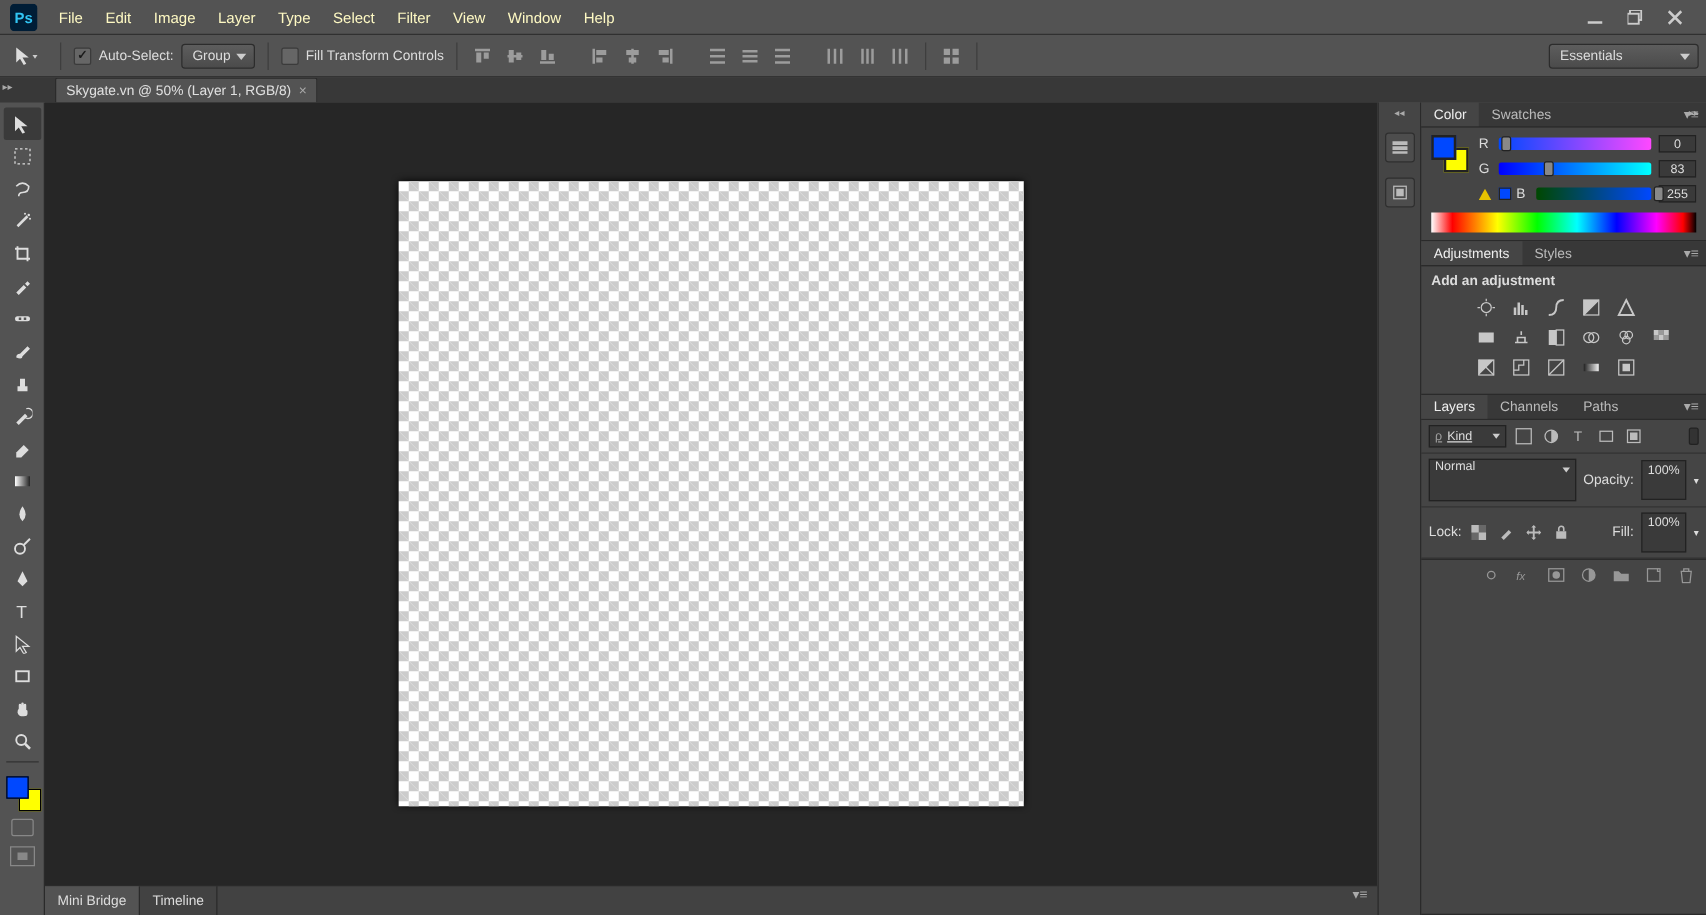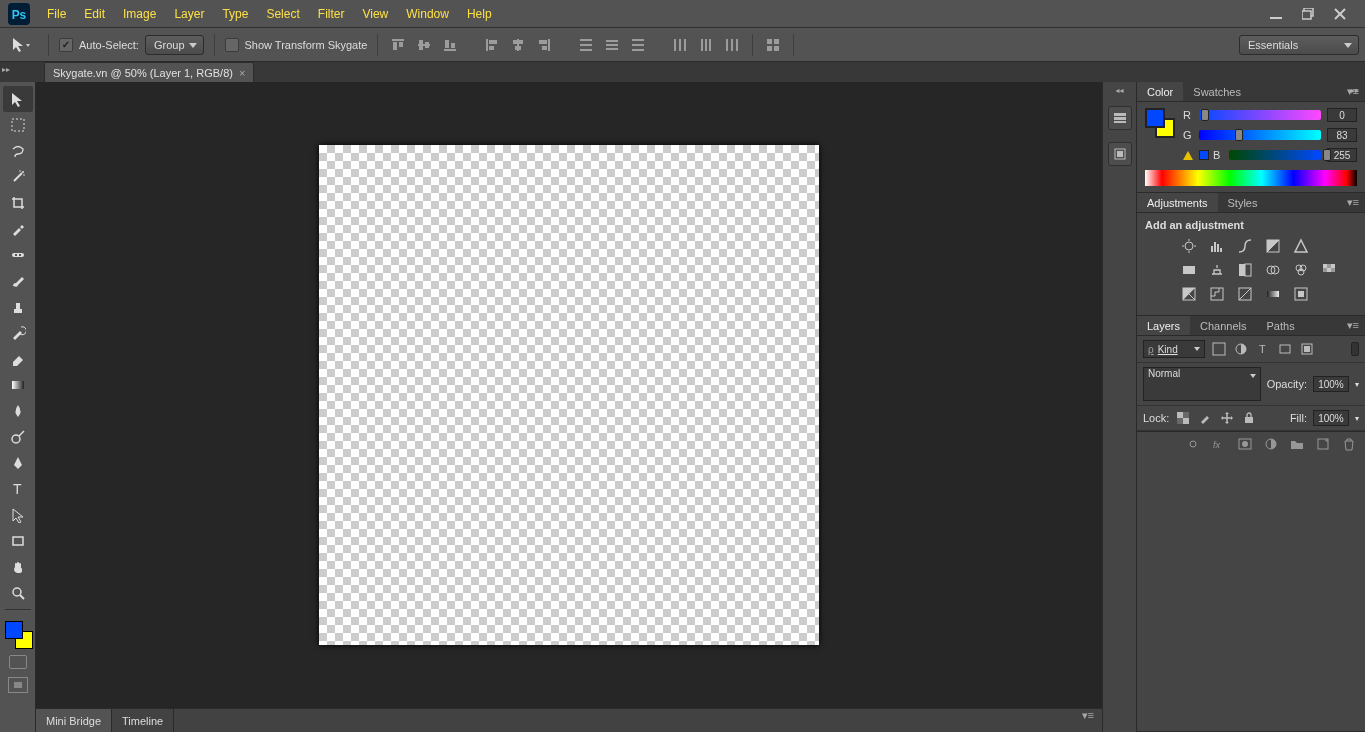--- a/index.html
+++ b/index.html
@@ -2,21 +2,21 @@
 <html><head>
 <meta charset="utf-8">
 <style>
 * { margin: 0; padding: 0; box-sizing: border-box; font-family: "Segoe UI", Tahoma, sans-serif; -webkit-user-select: none; user-select: none; }
 body { width: 1365px; height: 732px; background: #535353; overflow: hidden; color: #ddd; font-size: 11px; }
 
 
 .menubar { height: 28px; background: #535353; display: flex; align-items: center; border-bottom: 1px solid #303030; }
 .menubar .ps { width: 38px; display:flex; align-items:center; justify-content:center; }
 .ps svg { width: 22px; height: 22px; }
-.menubar .menu-item { padding: 0 9px; height: 100%; display: flex; align-items: center; font-size: 12px; color: #fde047; cursor: default; }
+.menubar .menu-item { padding: 0 9px; height: 100%; display: flex; align-items: center; font-size: 12px; color: #fef9c3; cursor: default; }
 .menubar .right-controls { margin-left: auto; display: flex; gap: 18px; padding-right: 18px; }
 .window-btn { width:14px; height:14px; display:flex; align-items:center; justify-content:center; fill:#ccc; color:#ccc; }
 
 
 .optionsbar { height: 34px; background: #535353; display: flex; align-items: center; padding: 0 6px; border-bottom: 1px solid #2a2a2a; gap: 6px; }
 .optionsbar .tool-icon { width: 32px; height: 22px; display:flex; align-items:center; justify-content:center; }
 .optionsbar .sep { width:1px; height:22px; background:#3e3e3e; margin: 0 4px; }
 .optionsbar .chk { width:14px; height:14px; border:1px solid #3b3b3b; border-radius:2px; background:#666; display:inline-flex; align-items:center; justify-content:center; }
 .optionsbar .chk.on::after{ content:"✓"; color:#1a1a1a; font-size:10px; font-weight:bold; line-height:1; }
 .optionsbar .lbl { font-size: 11px; color:#ddd; }
@@ -99,21 +99,21 @@
 .adj-btn svg{ fill:#c7c7c7; }
 
 .layers-panel .row1{ display:flex; align-items:center; gap:6px; padding:4px 6px; border-bottom:1px solid #333;text-decoration:underline; }
 .layers-panel .dd-kind{ flex: 0 0 62px; height:18px; border:1px solid #222; background:#3a3a3a; font-size:10px; display:flex; align-items:center; padding:0 4px; position:relative; }
 .layers-panel .dd-kind::before{ content:"ρ"; margin-right:4px; opacity:.6; }
 .layers-panel .dd-kind::after{ content:""; position:absolute; right:4px; top:6px; border-left:3px solid transparent; border-right:3px solid transparent; border-top:4px solid #ccc;}
 .filter-ico{ width:16px; height:16px; display:flex; align-items:center; justify-content:center; }
 .row2{ display:flex; align-items:center; gap:6px; padding:4px 6px; border-bottom:1px solid #333; }
 .dd-blend{ flex:1; height:34px; border:1px solid #222; background:#3a3a3a; font-size:10px; padding:0 4px; position:relative; }
 .dd-blend::after{ content:""; position:absolute; right:4px; top:6px; border-left:3px solid transparent; border-right:3px solid transparent; border-top:4px solid #ccc;}
-.pct-field{ width:36px; height:16px; border:1px solid #222; background:#3a3a3a; text-align:center; font-size:10px; line-height:15px; }
+.pct-field{ width:36px; height:32px; border:1px solid #222; background:#3a3a3a; text-align:center; font-size:10px; line-height:15px; }
 .row3{ display:flex; align-items:center; gap:6px; padding:4px 6px; border-bottom:1px solid #333; }
 .lock-ico{ width:16px; height:16px; display:flex; align-items:center; justify-content:center; }
 
 .layer-list{ flex:1; background:#3a3a3a; }
 .layer-item{ display:flex; align-items:center; height:36px; background:#5a6f8a; border:1px solid #2a2a2a; margin:2px; }
 .vis{ width:24px; text-align:center; }
 .thumb{ width:30px; height:30px; border:1px solid #222; margin:0 6px;
   background-color:#fff;
   background-image:
     linear-gradient(45deg,#ccc 25%,transparent 25%,transparent 75%,#ccc 75%,#ccc),
@@ -173,21 +173,21 @@
         <path d="M2 2 L2 14 L5 11 L8 16 L10 15 L7 10 L12 10 Z" fill="#ddd"></path>
         <path d="M15 8 l4 0 l-2 3 z" fill="#ccc"></path>
       </svg>
   </div>
   <div class="sep"></div>
   <span class="chk on"></span>
   <span class="lbl">Auto-Select:</span>
   <span class="dd">Group</span>
   <div class="sep"></div>
   <span class="chk"></span>
-  <span class="lbl">Show Transform Skygate</span>
+  <span class="lbl">Fill Transform Controls</span>
   <div class="sep"></div>
   <div class="align-btn">
       <svg width="16" height="16">
         <rect x="2" y="2" width="12" height="2" fill="#bbb"></rect>
         <rect x="3" y="5" width="4" height="8" fill="#bbb"></rect>
         <rect x="9" y="5" width="4" height="5" fill="#bbb"></rect>
       </svg>
     </div>
   <div class="align-btn">
       <svg width="16" height="16">

